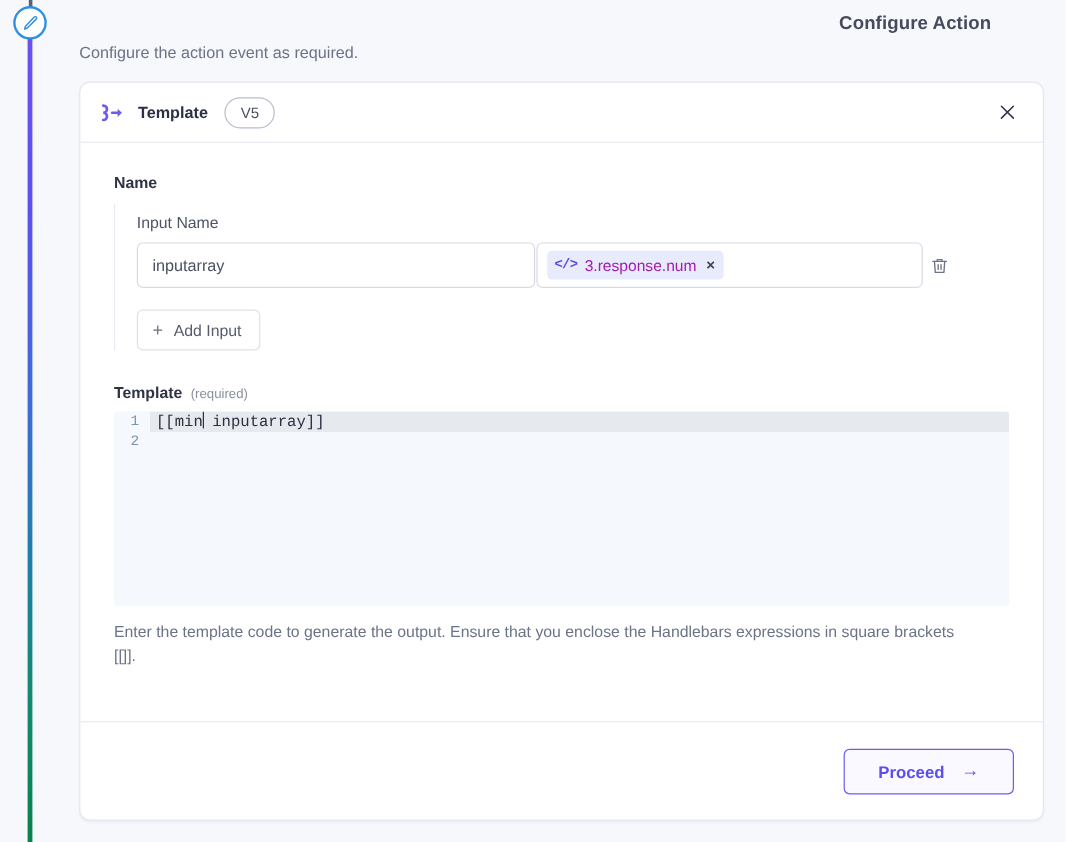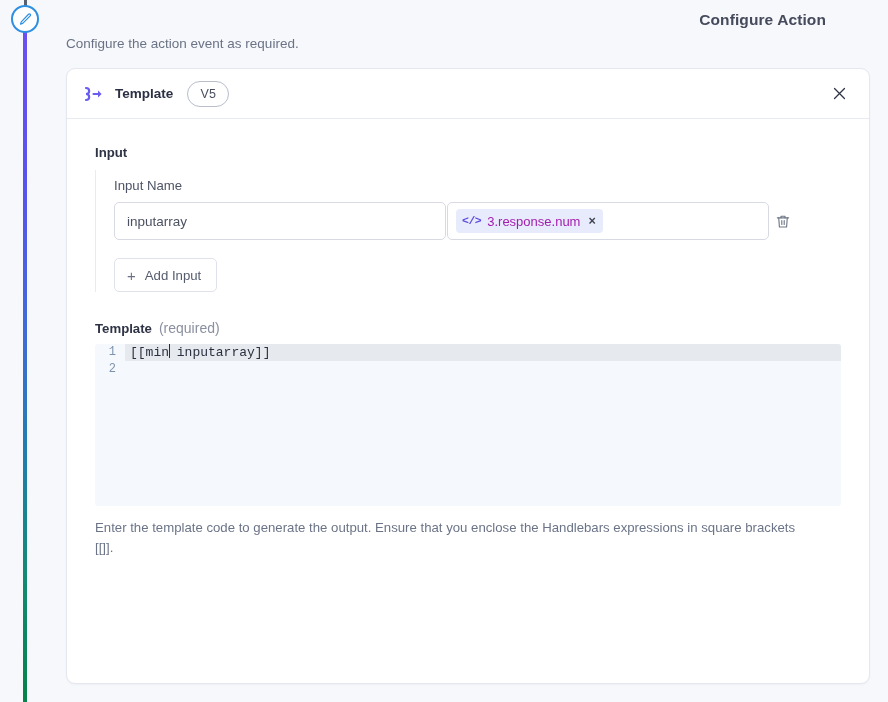--- a/index.html
+++ b/index.html
@@ -249,21 +249,21 @@
 
   
   #template-block { margin-top: 28px; }
   #template-label-row {
     display: flex;
     align-items: baseline;
     gap: 7px;
     margin-bottom: 8px;
   }
   #template-required {
-    font-size: 14px;
+    font-size: 11px;
     color: #8a909f;
     font-weight: normal;
   }
   #code-editor {
     height: 162px;
     background: #f5f8fc;
     border-radius: 3px;
     overflow: hidden;
     position: relative;
     font-family: "Liberation Mono", monospace;
@@ -376,21 +376,21 @@
     <span id="card-close">
       <svg width="17" height="17" viewBox="0 0 24 24" fill="none" stroke="#2f3546" stroke-width="1.8" stroke-linecap="round">
         <path d="M5 5 L19 19 M19 5 L5 19"></path>
       </svg>
     </span>
   </div>
 
   <div id="card-body">
 
     <div>
-      <div class="section-label">Input</div>
+      <div class="section-label">Name</div>
 
       <div id="input-group">
         <div id="input-row">
 
           <div class="field-col-name">
             <label class="field-caption">Input Name</label>
             <input class="text-input" type="text" value="inputarray" style="">
           </div>
 
           <div class="field-col-value">
@@ -436,14 +436,20 @@
           <span class="gutter">2</span>
           <span class="code-text-wrap"></span>
         </div>
       </div>
 
       <div id="editor-helper">Enter the template code to generate the output. Ensure that you enclose the Handlebars expressions in square brackets [[]].</div>
     </div>
 
   </div>
 
+  <div id="card-footer">
+    <button id="proceed-btn">
+      <span>Proceed</span>
+      <span id="proceed-arrow">→</span>
+    </button>
+  </div>
 
 </div>
 
 </body></html>

